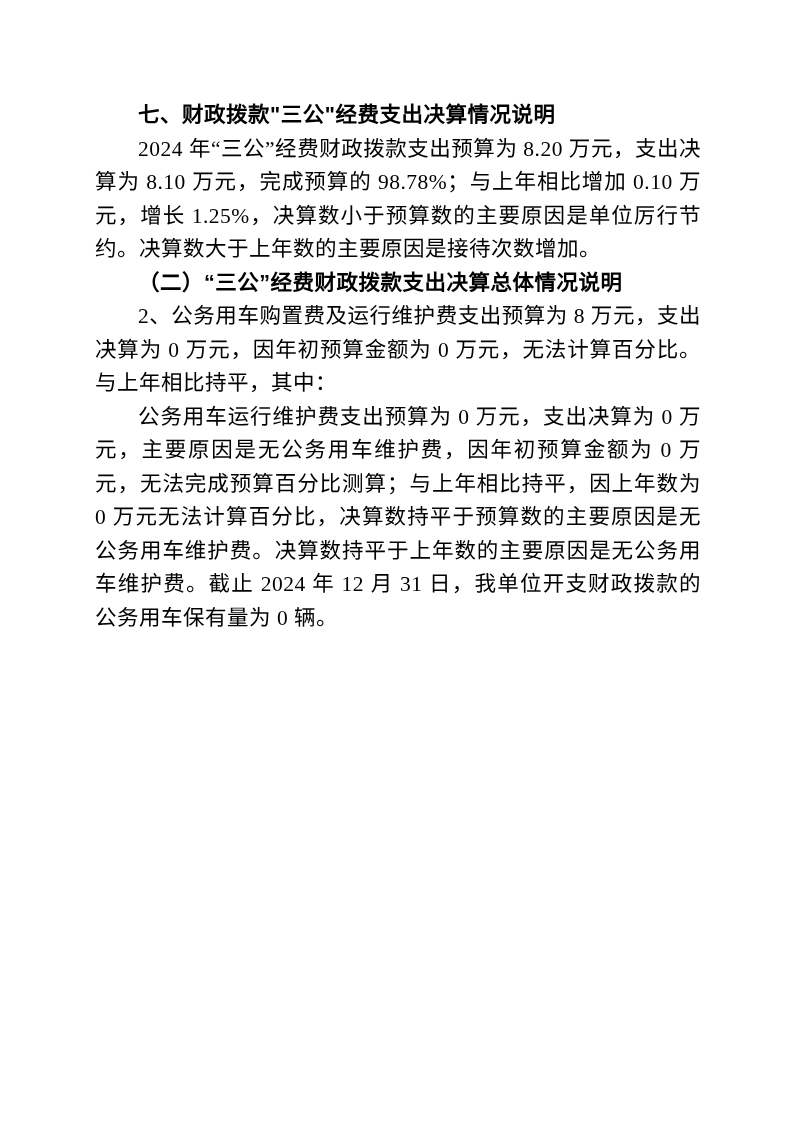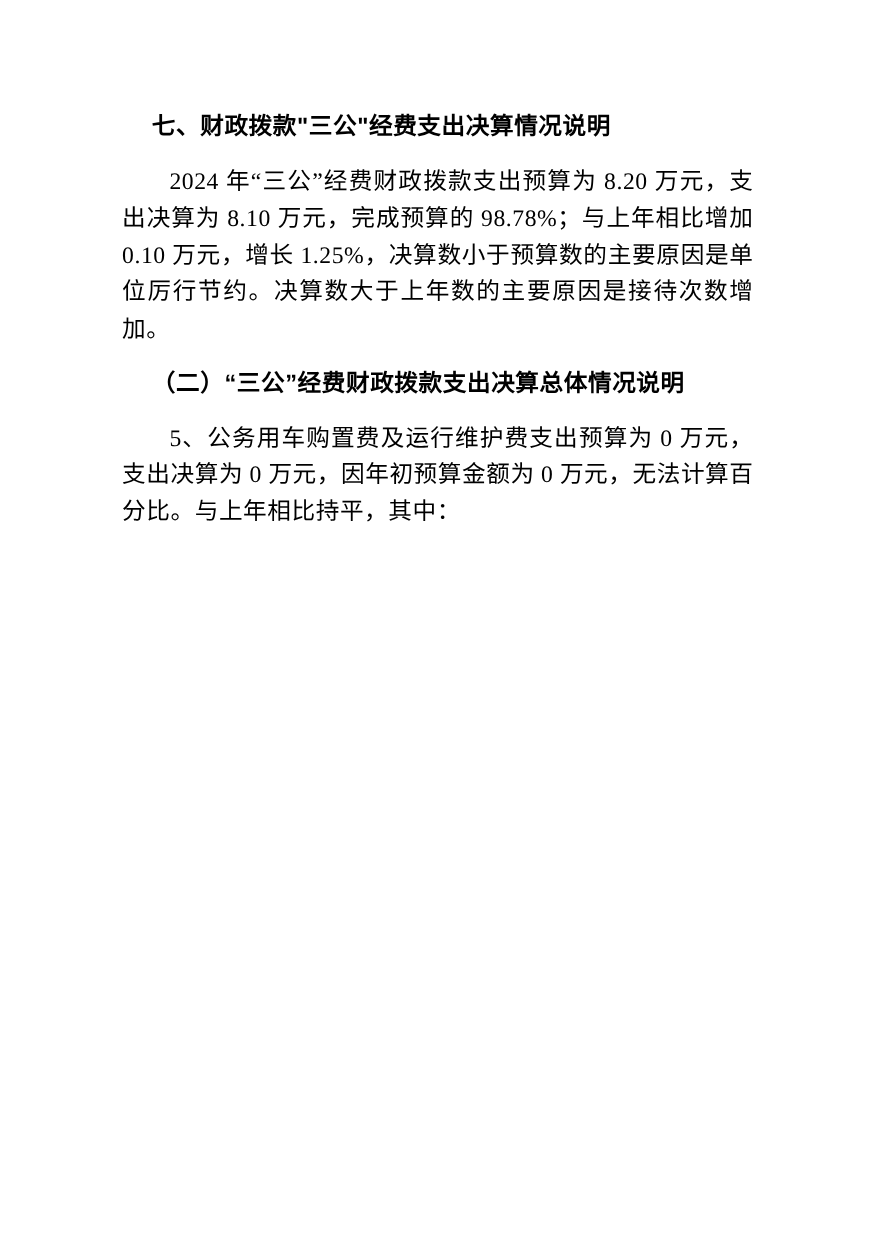--- a/index.html
+++ b/index.html
@@ -16,21 +16,21 @@
     box-sizing: border-box;
   }
   .doc-content {
     position: absolute;
     top: 99px;
     left: 95px;
     width: 606px;
     color: #000000;
   }
   .para {
-    margin: 16px;
+    margin: 0;
     font-family: "Liberation Serif", "DejaVu Serif", serif;
     font-size: 21.5px;
     line-height: 33.5px;
     text-align: justify;
     text-indent: 2em;
     letter-spacing: 0.5px;
     word-break: break-all;
   }
   .heading {
     margin: 0;
@@ -50,18 +50,19 @@
   <main class="doc-content">
 
     <h2 class="heading">七、财政拨款"三公"经费支出决算情况说明</h2>
 
 
     <p class="para">2024 年“三公”经费财政拨款支出预算为 8.20 万元，支出决算为 8.10 万元，完成预算的 98.78%；与上年相比增加 0.10 万元，增长 1.25%，决算数小于预算数的主要原因是单位厉行节约。决算数大于上年数的主要原因是接待次数增加。</p>
 
     <h3 class="heading">（二）“三公”经费财政拨款支出决算总体情况说明</h3>
 
 
-    <p class="para">5、公务用车购置费及运行维护费支出预算为 0 万元，支出决算为 0 万元，因年初预算金额为 0 万元，无法计算百分比。与上年相比持平，其中：</p>
+    <p class="para">2、公务用车购置费及运行维护费支出预算为 8 万元，支出决算为 0 万元，因年初预算金额为 0 万元，无法计算百分比。与上年相比持平，其中：</p>
 
 
+    <p class="para">公务用车运行维护费支出预算为 0 万元，支出决算为 0 万元，主要原因是无公务用车维护费，因年初预算金额为 0 万元，无法完成预算百分比测算；与上年相比持平，因上年数为 0 万元无法计算百分比，决算数持平于预算数的主要原因是无公务用车维护费。决算数持平于上年数的主要原因是无公务用车维护费。截止 2024 年 12 月 31 日，我单位开支财政拨款的公务用车保有量为 0 辆。</p>
 
   </main>
 </div>
 
 </body></html>

